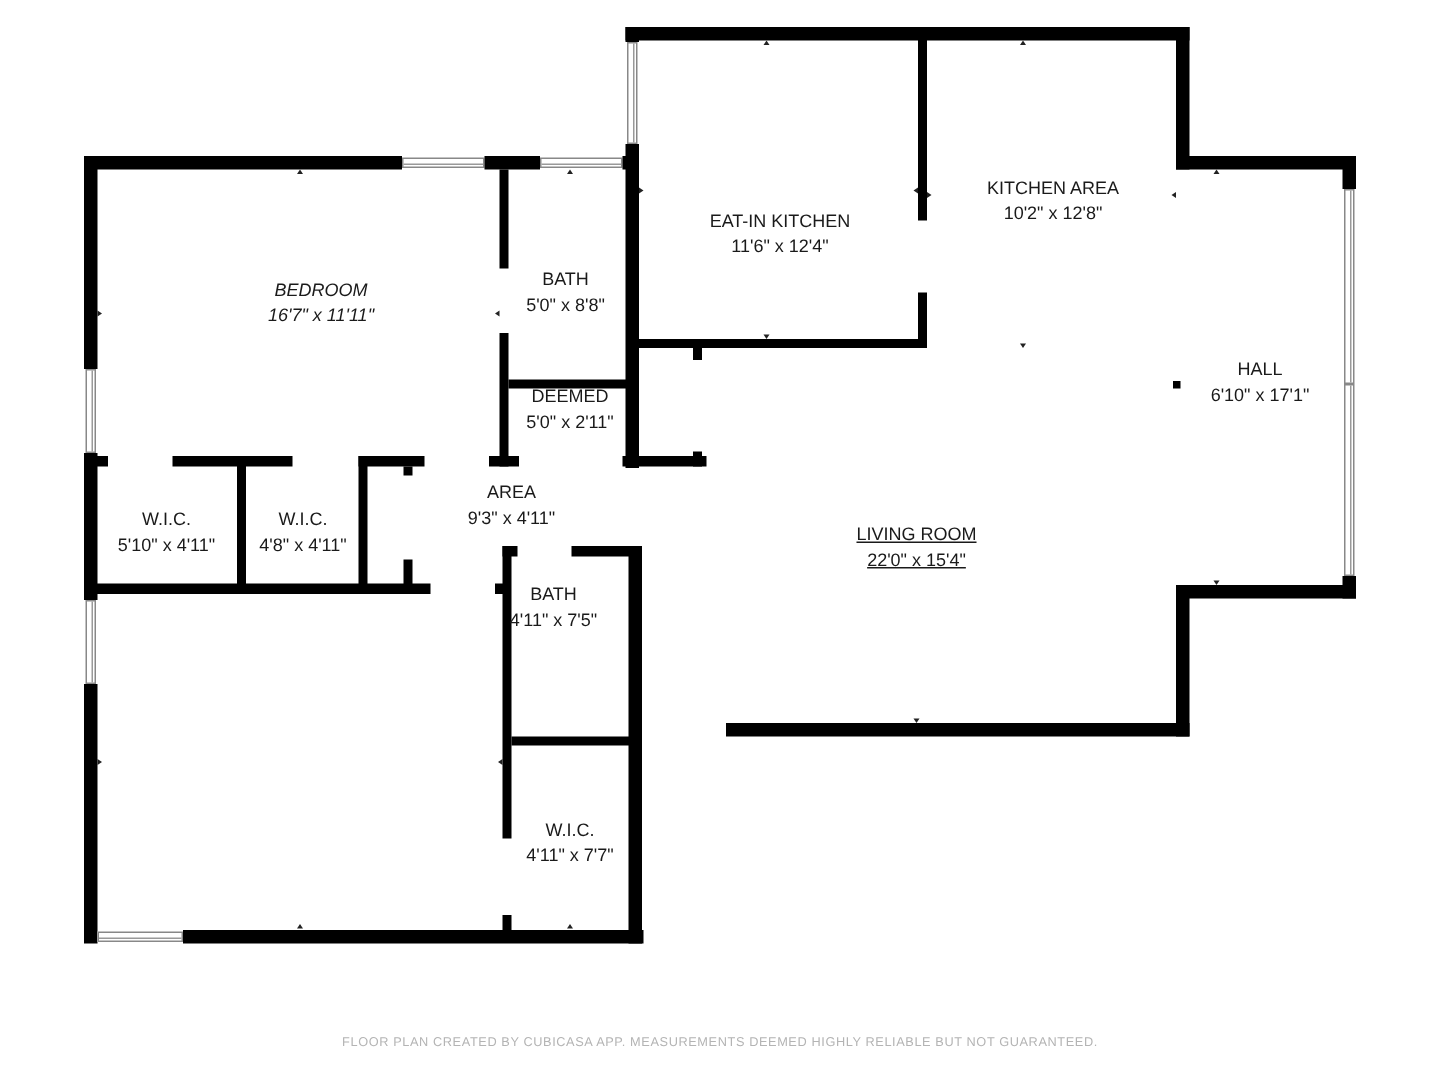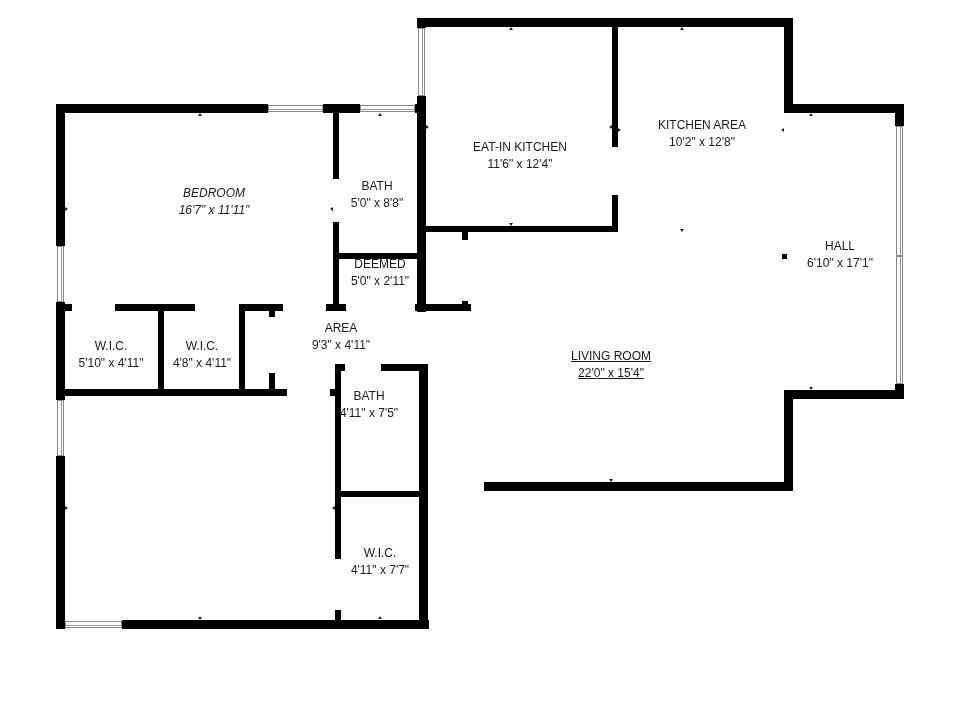--- a/index.html
+++ b/index.html
@@ -165,13 +165,14 @@
   </div>
   <div class="label" style="left:369px;top:388px;">
     <span class="name">BATH</span>
     <span class="dim">4'11" x 7'5"</span>
   </div>
   <div class="label" style="left:380px;top:545px;">
     <span class="name">W.I.C.</span>
     <span class="dim">4'11" x 7'7"</span>
   </div>
 
+  <div class="footer">FLOOR PLAN CREATED BY CUBICASA APP. MEASUREMENTS DEEMED HIGHLY RELIABLE BUT NOT GUARANTEED.</div>
 </div>
 
 </body></html>

